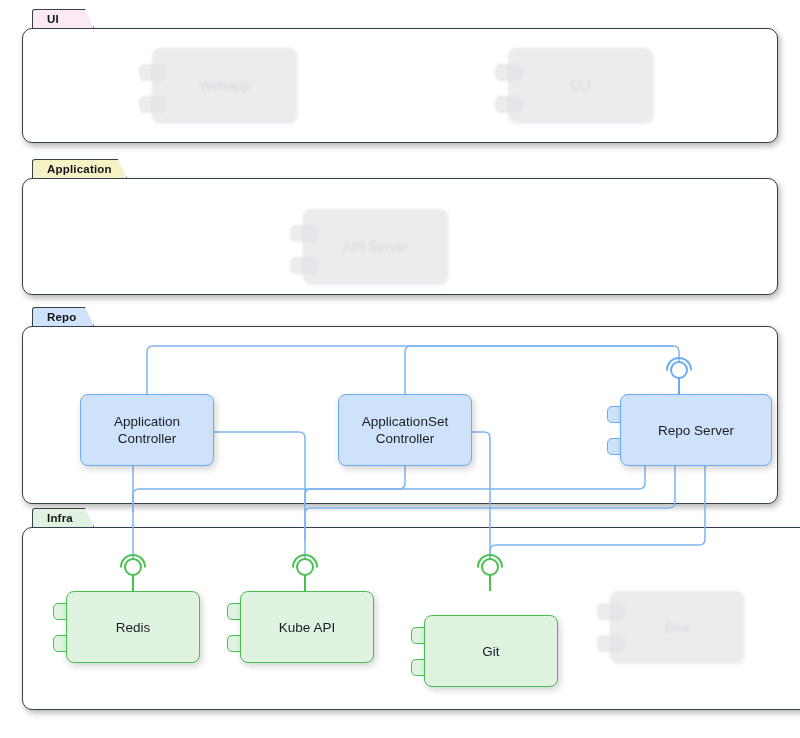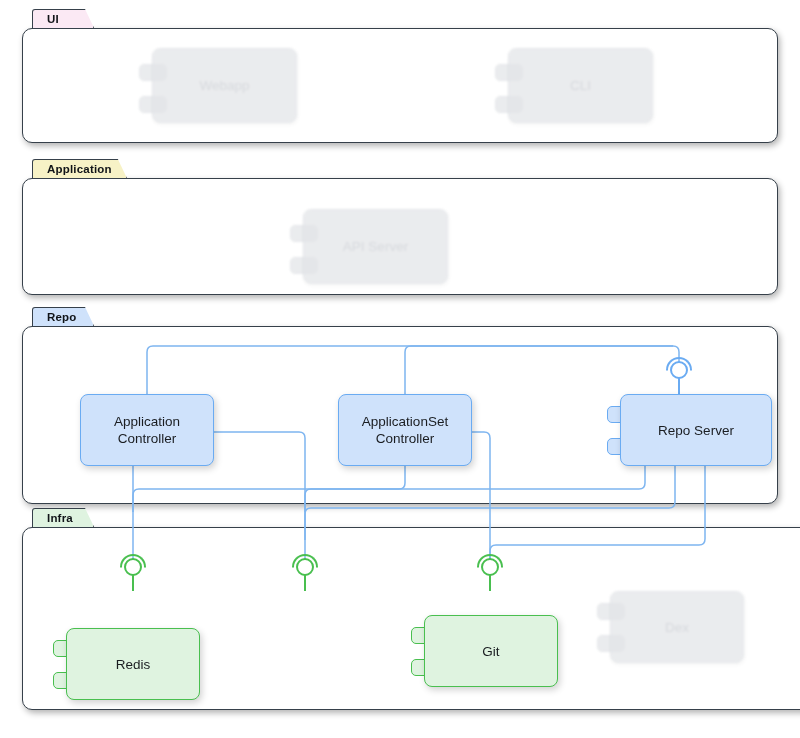--- a/index.html
+++ b/index.html
@@ -202,33 +202,40 @@
     <div class="node-box">
       <span>Repo Server</span>
     </div>
   </div>
 
   <div class="lolli green" style="left:124px;top:558px;width:18px;height:33px;">
     <div class="stem" style="top:14px;height:19px;"></div>
     <div class="socket"></div>
     <div class="ball"></div>
   </div>
-  <div class="node green" style="left:66px;top:591px;width:134px;height:72px;margin-top:37px;">
+  <div class="node green" style="left:66px;top:591px;width:134px;height:72px;">
     <div class="ctab t1" style="top:12px;"></div>
     <div class="ctab t2" style="top:44px;"></div>
     <div class="node-box">
       <span>Redis</span>
     </div>
   </div>
 
   <div class="lolli green" style="left:296px;top:558px;width:18px;height:33px;">
     <div class="stem" style="top:14px;height:19px;"></div>
     <div class="socket"></div>
     <div class="ball"></div>
   </div>
+  <div class="node green" style="left:240px;top:591px;width:134px;height:72px;">
+    <div class="ctab t1" style="top:12px;"></div>
+    <div class="ctab t2" style="top:44px;"></div>
+    <div class="node-box">
+      <span>Kube API</span>
+    </div>
+  </div>
 
   <div class="lolli green" style="left:481px;top:558px;width:18px;height:33px;">
     <div class="stem" style="top:14px;height:19px;"></div>
     <div class="socket"></div>
     <div class="ball"></div>
   </div>
   <div class="node green" style="left:424px;top:591px;width:134px;height:72px;margin-top:24px;">
     <div class="ctab t1" style="top:12px;"></div>
     <div class="ctab t2" style="top:44px;"></div>
     <div class="node-box">

